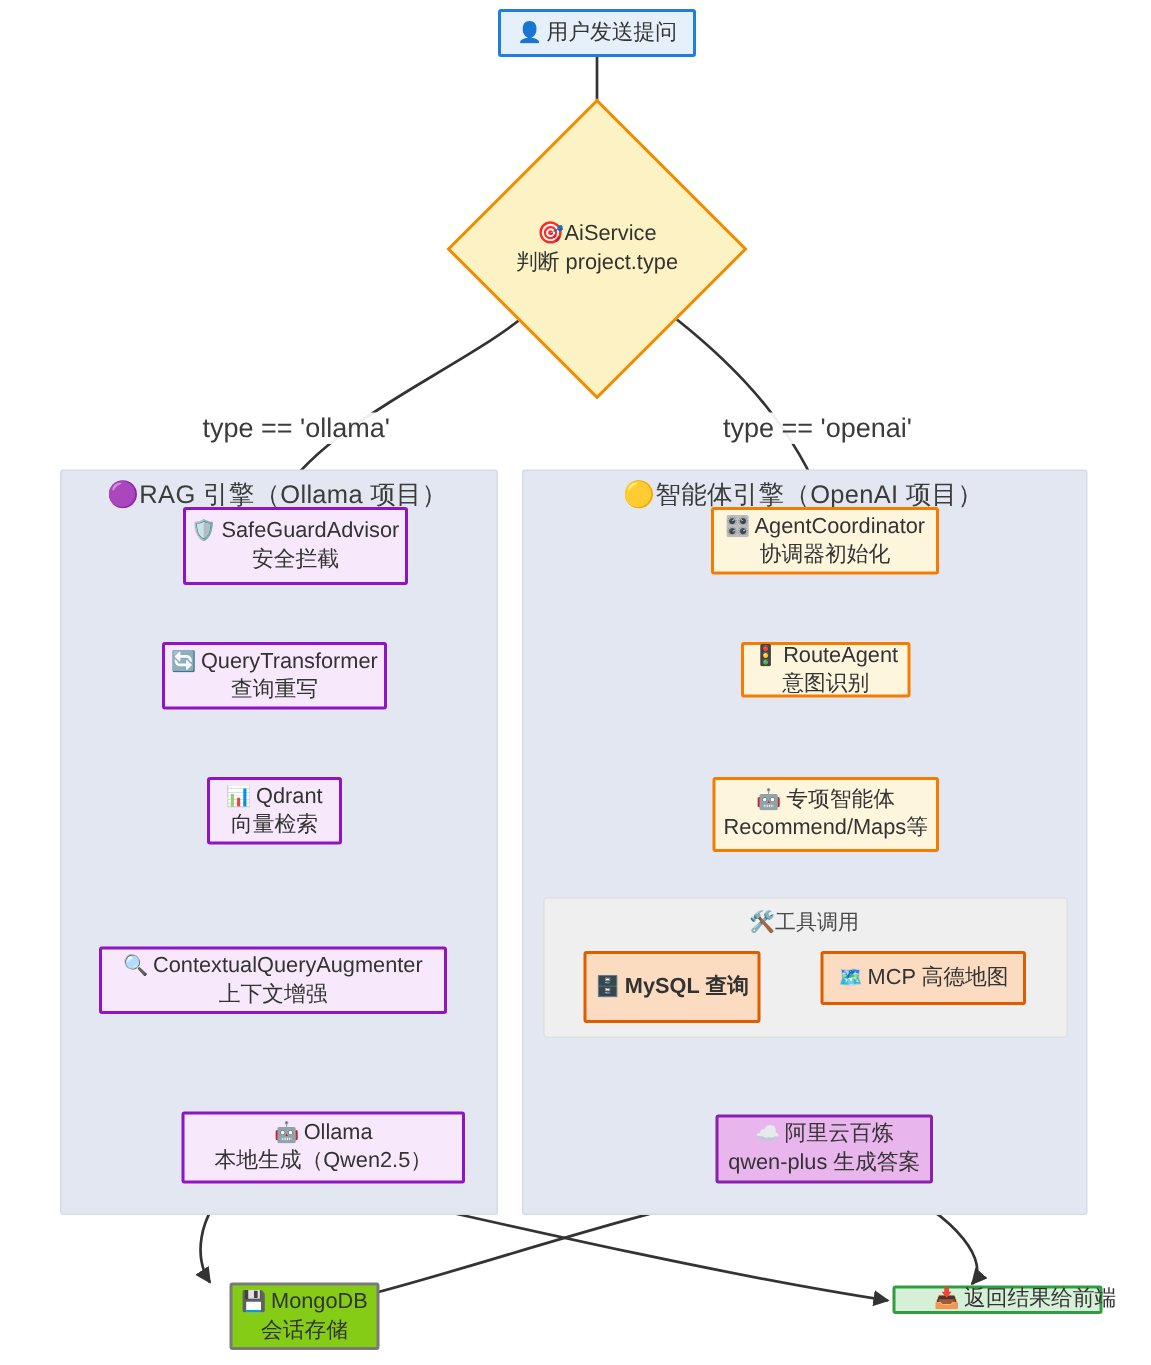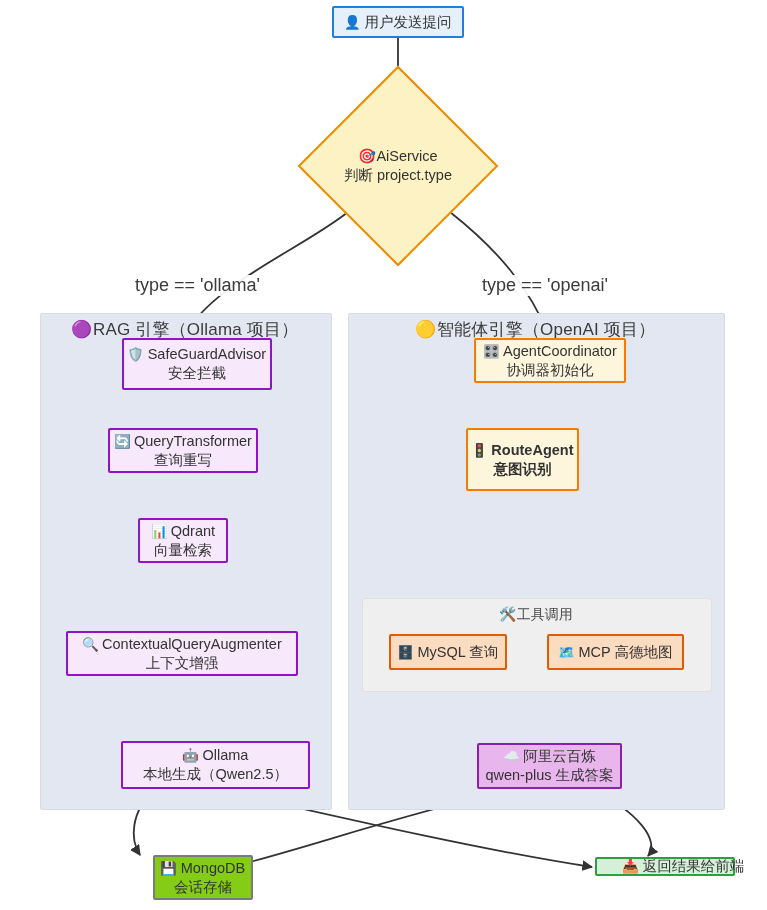--- a/index.html
+++ b/index.html
@@ -217,29 +217,35 @@
     <span class="ln">本地生成（Qwen2.5）</span>
   </div>
 
   <div class="node skin-orange" style="left:474px; top:338px; width:152px; height:45px;">
     <span class="ln">
       <span class="emoji">🎛️</span><span>AgentCoordinator</span>
     </span>
     <span class="ln">协调器初始化</span>
   </div>
 
-  <div class="node skin-orange" style="left:466px; top:428px; width:113px; height:63px;font-weight:bold;">
+  <div class="node skin-orange" style="left:494px; top:428px; width:113px; height:37px;">
     <span class="ln">
       <span class="emoji">🚦</span><span>RouteAgent</span>
     </span>
     <span class="ln">意图识别</span>
   </div>
 
-
-  <div class="node skin-tool" style="left:389px; top:634px; width:118px; height:36px;">
+  <div class="node skin-orange" style="left:475px; top:518px; width:151px; height:50px;">
+    <span class="ln">
+      <span class="emoji">🤖</span><span>专项智能体</span>
+    </span>
+    <span class="ln">Recommend/Maps等</span>
+  </div>
+
+  <div class="node skin-tool" style="left:389px; top:634px; width:118px; height:48px;font-weight:bold;">
     <span class="ln">
       <span class="emoji">🗄️</span><span>MySQL 查询</span>
     </span>
   </div>
 
   <div class="node skin-tool" style="left:547px; top:634px; width:137px; height:36px;">
     <span class="ln">
       <span class="emoji">🗺️</span><span>MCP 高德地图</span>
     </span>
   </div>

